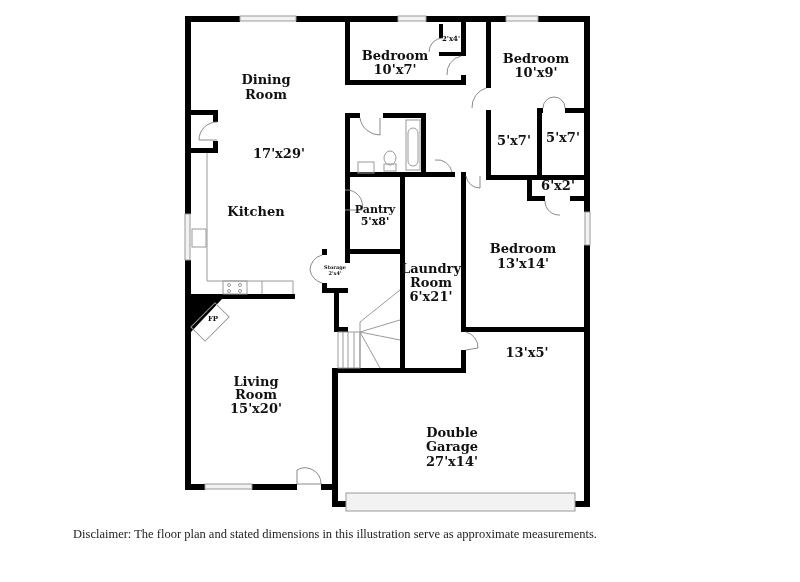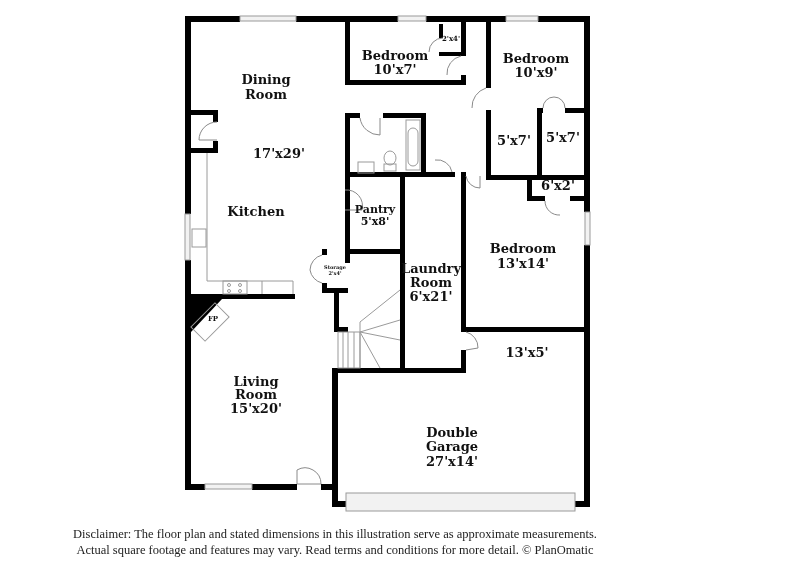--- a/index.html
+++ b/index.html
@@ -166,14 +166,13 @@
     <text class="lbl" font-size="13" x="523" y="253"><tspan x="523">Bedroom</tspan><tspan x="523" dy="15">13'x14'</tspan></text>
     <text class="lbl" font-size="13" x="527" y="357">13'x5'</text>
     <text class="lbl" font-size="13" x="256" y="386"><tspan x="256">Living</tspan><tspan x="256" dy="13">Room</tspan><tspan x="256" dy="14">15'x20'</tspan></text>
     <text class="lbl" font-size="13" x="452" y="437"><tspan x="452">Double</tspan><tspan x="452" dy="14">Garage</tspan><tspan x="452" dy="15">27'x14'</tspan></text>
     <text class="lbl" font-size="7" x="213" y="321">FP</text>
   </g>
 </svg>
 
 <div class="disclaimer">
   <div>Disclaimer: The floor plan and stated dimensions in this illustration serve as approximate measurements.</div>
-  <div>Actual square footage and features may vary. Read terms and conditions for more detail. © PlanOmatic</div>
 </div>
 
 </body></html>

